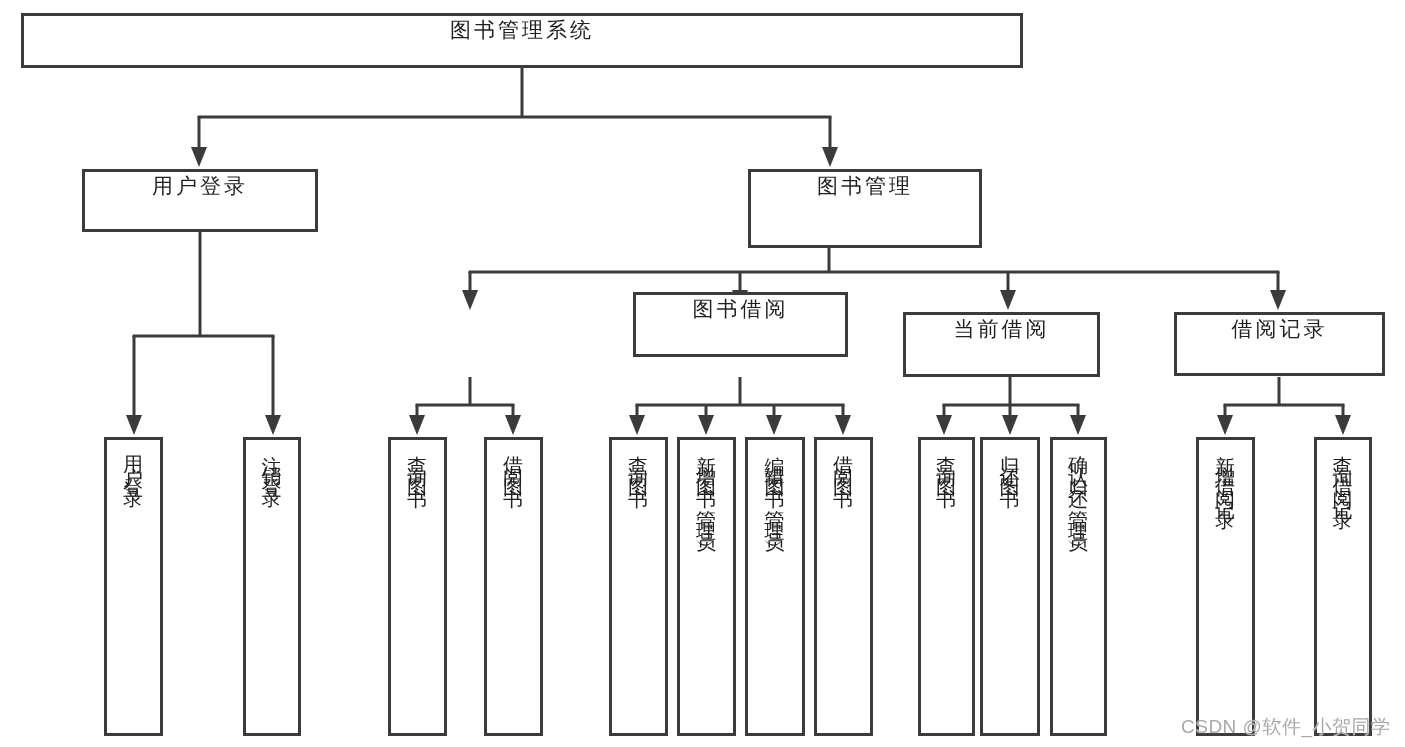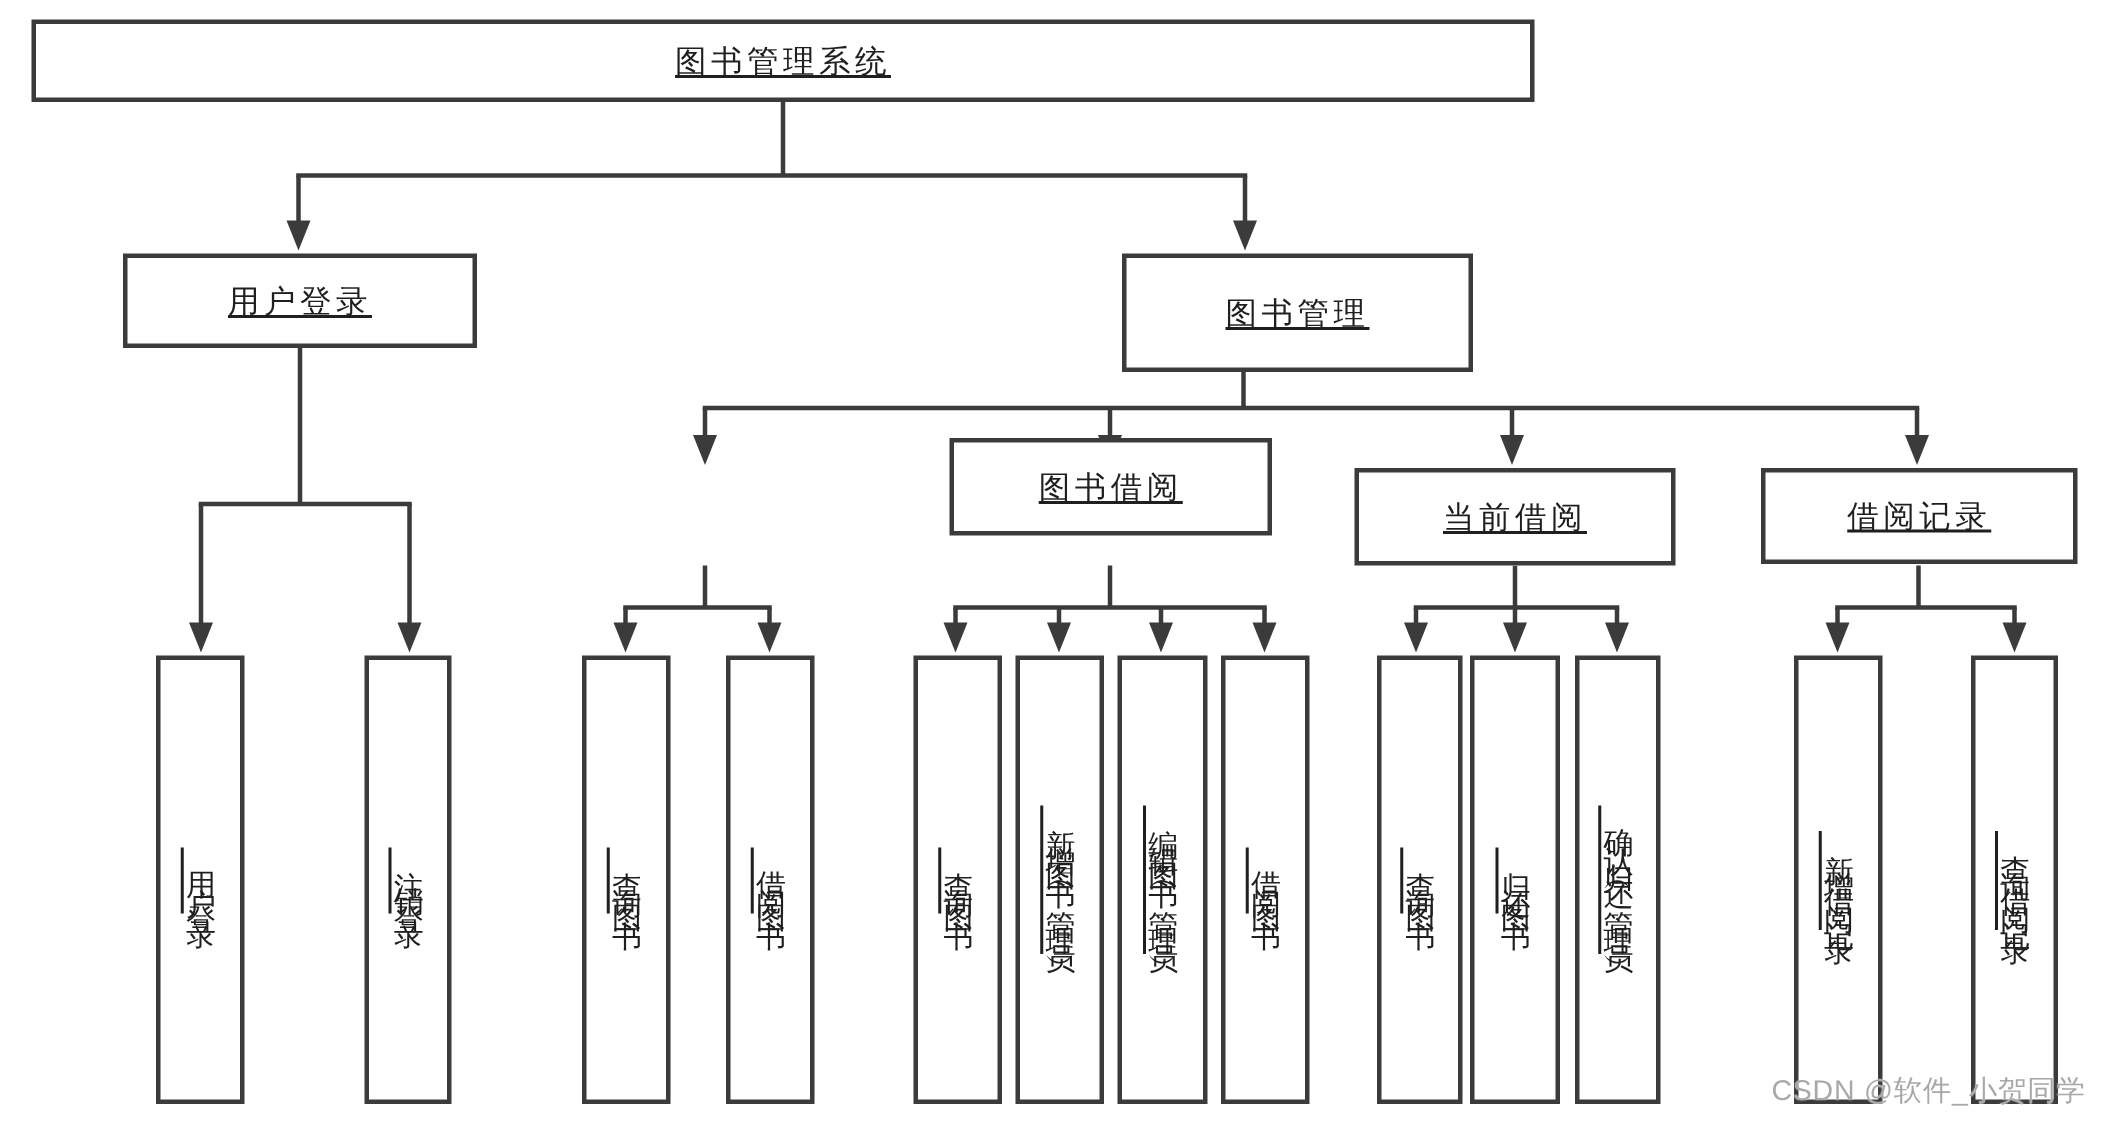--- a/index.html
+++ b/index.html
@@ -15,21 +15,21 @@
     width:1405px;height:747px;
     background:var(--bg);
     overflow:hidden;
   }
   .connectors{position:absolute;left:0;top:0;width:1405px;height:747px;}
   .node{
     position:absolute;
     box-sizing:border-box;
     background:var(--bg);
     border:3px solid var(--line);
-    display:flex;align-items:center;justify-content:center;text-decoration:underline;
+    display:flex;align-items:flex-start;justify-content:center;
   }
   .hlabel{
     font-size:21px;
     letter-spacing:3px;
     white-space:nowrap;
     color:var(--text);
   }
   .root .hlabel{font-size:21px;}
   .vlabel{
     writing-mode:vertical-rl;
@@ -126,21 +126,21 @@
   <div class="node" style="left:82px;top:169px;width:236px;height:63px;">
     <span class="hlabel">用户登录</span>
   </div>
   <div class="node" style="left:748px;top:169px;width:234px;height:79px;">
     <span class="hlabel">图书管理</span>
   </div>
 
   <div class="node" style="left:633px;top:292px;width:215px;height:65px;">
     <span class="hlabel">图书借阅</span>
   </div>
-  <div class="node" style="left:903px;top:312px;width:214px;height:65px;">
+  <div class="node" style="left:903px;top:312px;width:197px;height:65px;">
     <span class="hlabel">当前借阅</span>
   </div>
   <div class="node" style="left:1174px;top:312px;width:211px;height:64px;">
     <span class="hlabel">借阅记录</span>
   </div>
 
   <div class="node" style="left:104px;top:437px;width:59px;height:299px;">
     <span class="vlabel">用户登录</span>
   </div>
   <div class="node" style="left:243px;top:437px;width:58px;height:299px;">

